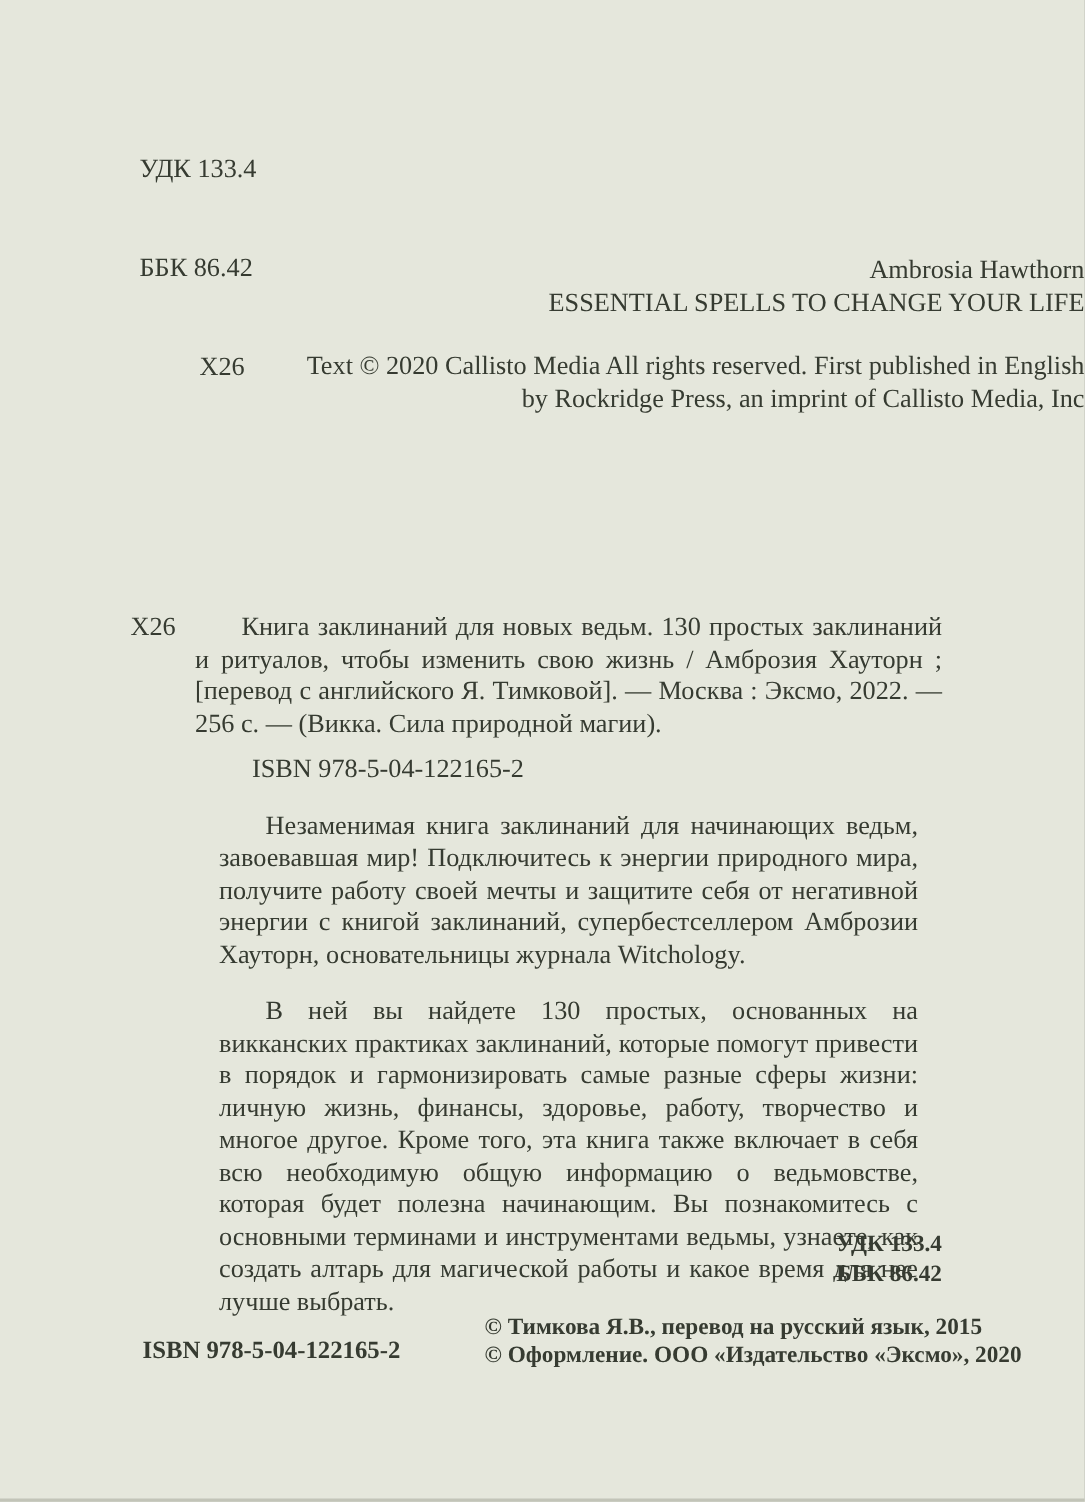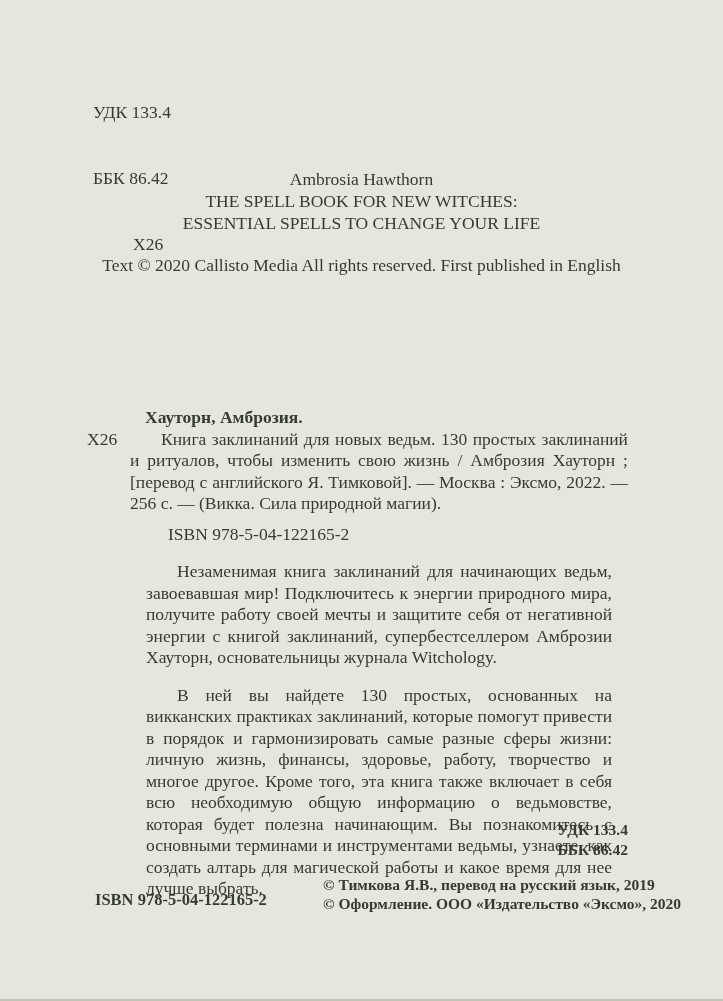--- a/index.html
+++ b/index.html
@@ -28,21 +28,21 @@
     white-space: pre;
   }
   .top-meta .code-line { padding-left: 40px; }
 
   
   .orig-block {
     position: absolute;
     top: 168px;
     left: 0;
     width: 100%;
-    text-align: center;
+    text-align: right;
     line-height: 22px;
   }
   .orig-block .copyright-group { margin-top: 20px; }
 
   
   .main-col {
     position: absolute;
     top: 407px;
     left: 130px;
     width: 498px;
@@ -111,45 +111,44 @@
 <div class="page">
 
   <div class="top-meta">
     <div>УДК 133.4</div>
     <div>ББК 86.42</div>
     <div class="code-line">Х26</div>
   </div>
 
   <div class="orig-block">
     <div>Ambrosia Hawthorn</div>
-    <div>THE SPELL BOOK FOR NEW WITCHES:</div>
     <div>ESSENTIAL SPELLS TO CHANGE YOUR LIFE</div>
     <div class="copyright-group">
       <div>Text © 2020 Callisto Media All rights reserved. First published in English</div>
+      <div>by Rockridge Press, an imprint of Callisto Media, Inc</div>
     </div>
   </div>
 
   <div class="main-col">
-    <div class="bib-heading">Хауторн, Амброзия.</div>
     <div class="bib-record">
       <span class="bib-code">Х26</span>
       <span>Книга заклинаний для новых ведьм. 130 простых заклинаний и ритуалов, чтобы изменить свою жизнь / Амброзия Хауторн ; [перевод с английского Я. Тимковой]. — Москва : Эксмо, 2022. — 256 с. — (Викка. Сила природной магии).</span>
     </div>
     <div class="isbn-line">ISBN 978-5-04-122165-2</div>
     <div class="annotation">
       <p>Незаменимая книга заклинаний для начинающих ведьм, завоевавшая мир! Подключитесь к энергии природного мира, получите работу своей мечты и защитите себя от негативной энергии с книгой заклинаний, супербестселлером Амброзии Хауторн, основательницы журнала Witchology.</p>
       <p>В ней вы найдете 130 простых, основанных на викканских практиках заклинаний, которые помогут привести в порядок и гармонизировать самые разные сферы жизни: личную жизнь, финансы, здоровье, работу, творчество и многое другое. Кроме того, эта книга также включает в себя всю необходимую общую информацию о ведьмовстве, которая будет полезна начинающим. Вы познакомитесь с основными терминами и инструментами ведьмы, узнаете, как создать алтарь для магической работы и какое время для нее лучше выбрать.</p>
     </div>
   </div>
 
   <div class="class-footer">
     <div>УДК 133.4</div>
     <div>ББК 86.42</div>
   </div>
 
   <div class="bottom-isbn">ISBN 978-5-04-122165-2</div>
 
   <div class="bottom-copyrights">
-    <div>© Тимкова Я.В., перевод на русский язык, 2019</div>
+    <div>© Тимкова Я.В., перевод на русский язык, 2015</div>
     <div>© Оформление. ООО «Издательство «Эксмо», 2020</div>
   </div>
 
 </div>
 
 </body></html>

